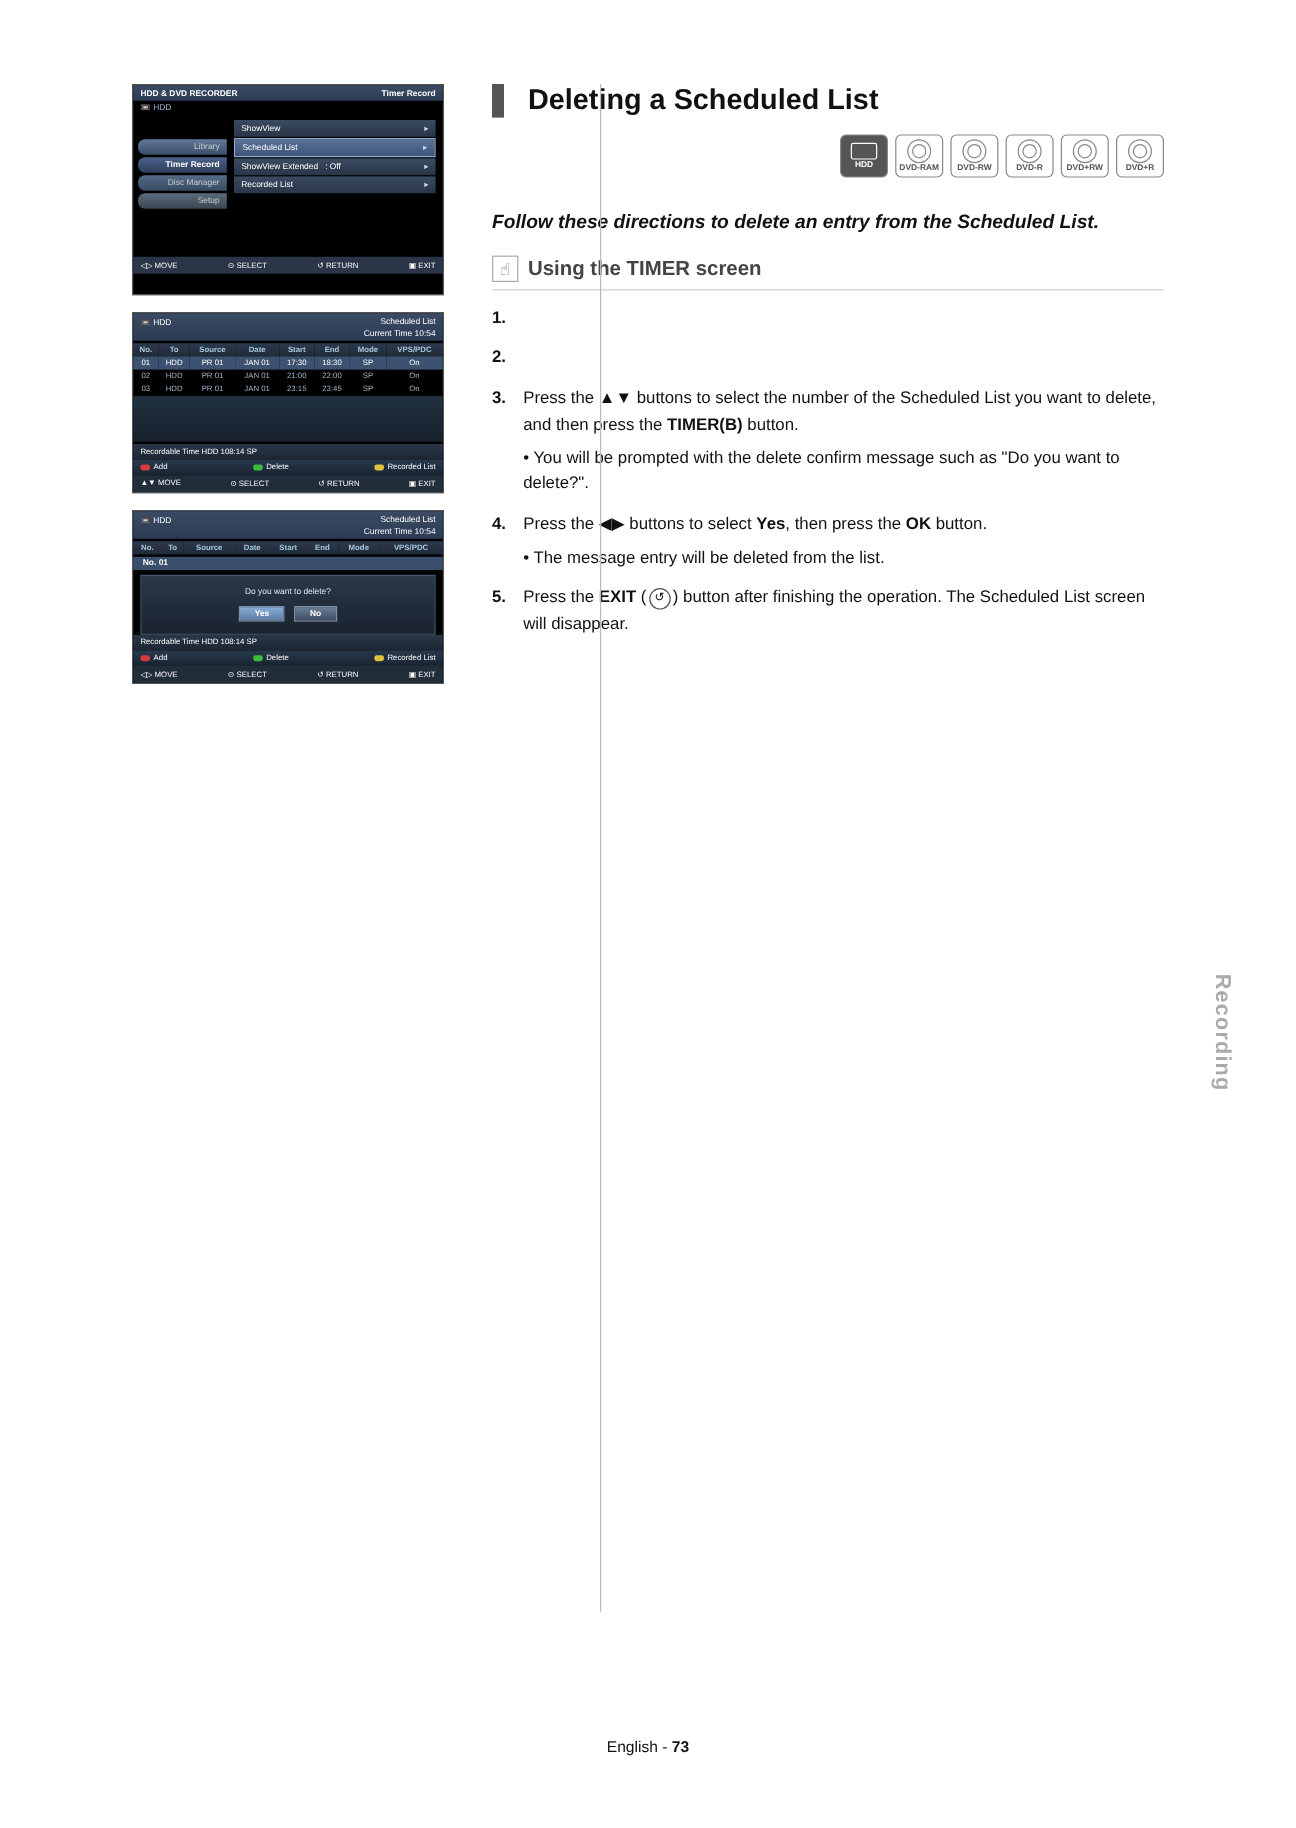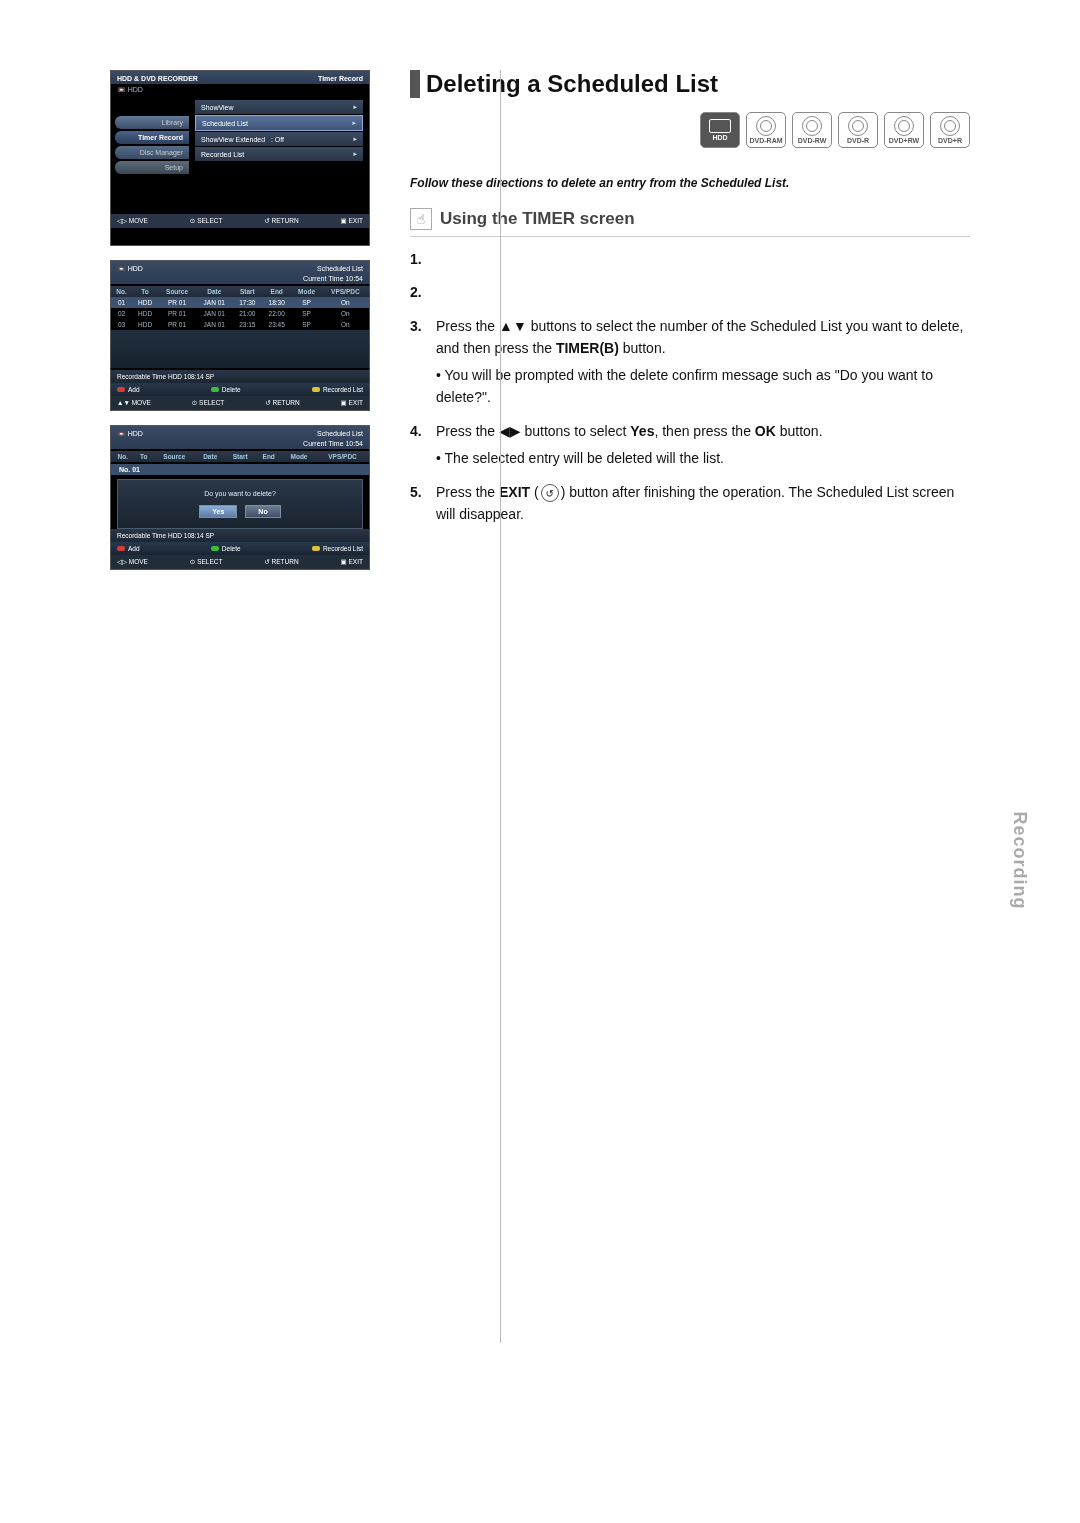--- a/index.html
+++ b/index.html
@@ -161,37 +161,37 @@
   }
   .btnrow{display:flex;justify-content:center;gap:8px;margin-top:8px;}
   .btn{
     padding:2px 12px;border:1px solid #7a8ea5;background:linear-gradient(#6b7e95,#3f4e64);
     font-size:7px;color:#fff;font-weight:bold;
   }
   .btn.primary{background:linear-gradient(#8aaed8,#5d7ba3);}
   
   .sect-title {
     border-left: 10px solid #555;
-    padding-left: 6px;
+    padding-left: 20px;
     font-size: 24px;
     font-weight: bold;
     margin-bottom: 14px;
   }
   .disc-row{display:flex;justify-content:flex-end;gap:6px;margin:10px 0 28px 0;}
   .disc{
     width:40px;height:36px;border:1.5px solid #888;border-radius:5px;
     display:flex;flex-direction:column;align-items:center;justify-content:center;
     font-size:7px;color:#555;font-weight:bold;
   }
   .disc .c{width:20px;height:20px;border:1.8px solid #888;border-radius:50%;
     display:flex;align-items:center;justify-content:center;margin-bottom:1px;}
   .disc .c.inner::after{content:"";display:block;width:10px;height:10px;border:1.5px solid #888;border-radius:50%;}
   .disc.hdd{background:#555;color:#fff;}
   .disc.hdd .h{width:22px;height:14px;border:1.5px solid #fff;border-radius:2px;margin-bottom:1px;}
-  .intro{font-size:12px;font-style:italic;font-weight:bold;margin:10px 0 16px 0;line-height:1.3;}
+  .intro{font-size:16px;font-style:italic;font-weight:bold;margin:10px 0 16px 0;line-height:1.3;}
   .subhead{
     display:flex;align-items:center;gap:8px;border-bottom:1px solid #ccc;
     padding-bottom:6px;margin-bottom:12px;
   }
   .subhead .hand{
     width:22px;height:22px;border:1px solid #aaa;display:flex;align-items:center;justify-content:center;
     font-size:14px;color:#777;
   }
   .subhead-title{font-size:17px;font-weight:bold;color:#444;}
   ol.steps{list-style:none;font-size:14px;line-height:1.55;}
@@ -444,25 +444,28 @@
           </li>
           <li>
             <span class="num">3.</span>
             <div>Press the ▲▼ buttons to select the number of the Scheduled List you want to delete, and then press the <span class="b">TIMER(B)</span> button.<ul>
                 <li>You will be prompted with the delete confirm message such as "Do you want to delete?".</li>
               </ul></div>
           </li>
           <li>
             <span class="num">4.</span>
             <div>Press the ◀▶ buttons to select <span class="b">Yes</span>, then press the <span class="b">OK</span> button.<ul>
-                <li>The selected entry will be deleted will the list.</li>
+                <li>The message entry will be deleted from the list.</li>
               </ul></div>
           </li>
           <li>
             <span class="num">5.</span>
             <div>Press the <span class="b">EXIT</span> (<span class="circbtn">↺</span>) button after finishing the operation. The Scheduled List screen will disappear.</div>
           </li>
         </ol>
     </div>
   </div>
 
   <div class="vtab">Recording</div>
+  <div class="pg">
+    <span>English</span> - <span class="b">73</span>
+  </div>
 </div>
 
 </body></html>

